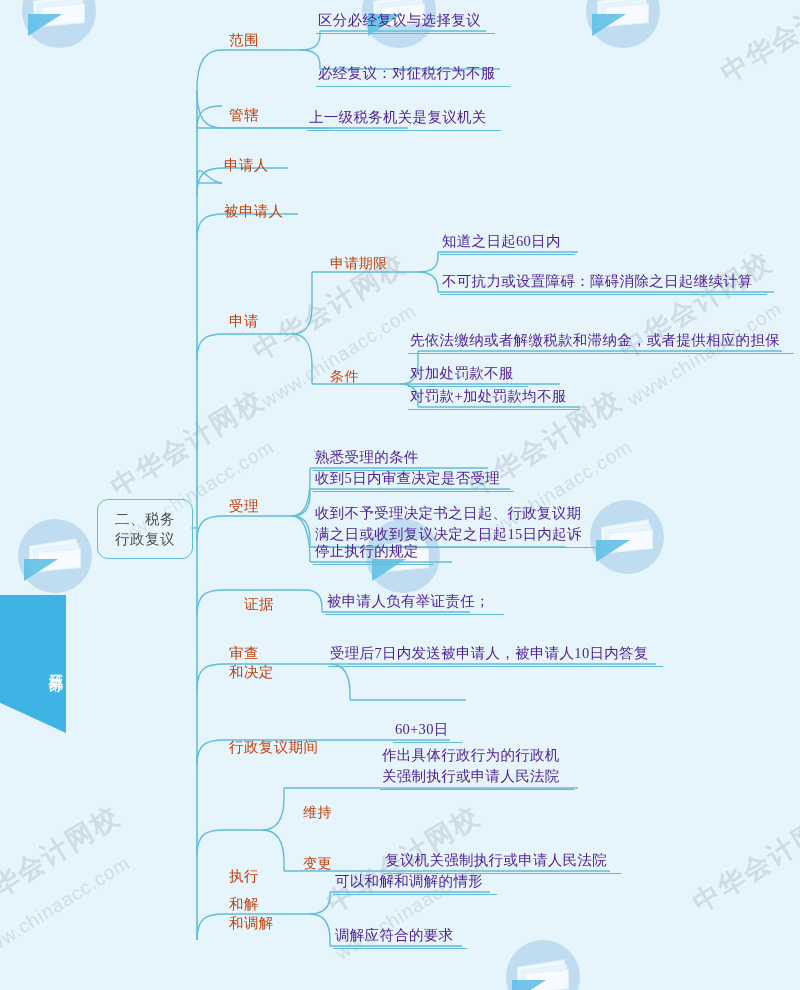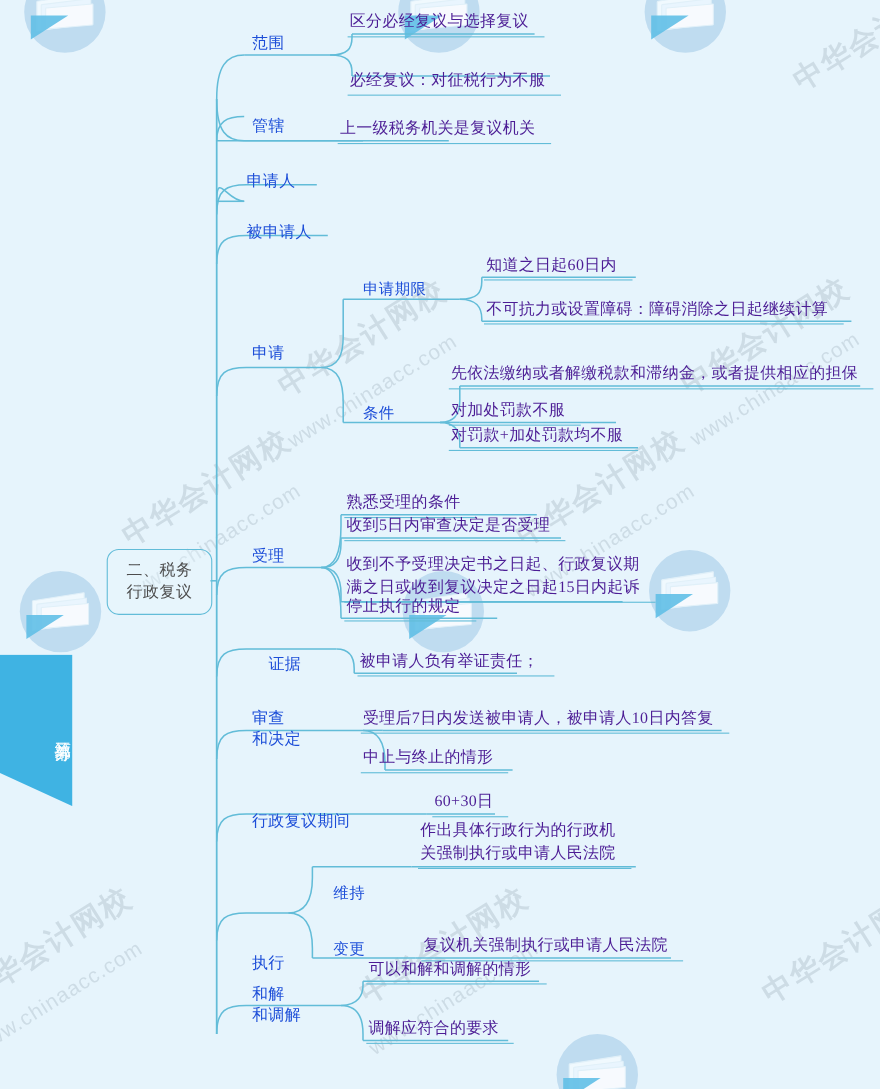--- a/index.html
+++ b/index.html
@@ -76,21 +76,21 @@
     display:flex;align-items:center;justify-content:center;
     z-index:5;
   }
   .root .rt{
     color:#4d4d4d;font-size:14.5px;line-height:20px;text-align:center;
     white-space:pre-line;letter-spacing:.5px;
   }
 
   
   .node{
-    position:absolute;color:#1d4ed8;z-index:5;
+    position:absolute;color:#c2410c;z-index:5;
     line-height:19px;letter-spacing:.4px;
     white-space:pre-line;
   }
   .n1{font-size:14.5px;}
   .n2{font-size:14px;}
 
   
   .leaf{
     position:absolute;z-index:5;
     color:#4c1d95;font-size:14.5px;line-height:21px;
@@ -314,21 +314,20 @@
 
     <div class="leaf" style="left:313px;top:447px;">熟悉受理的条件</div>
     <div class="leaf" style="left:313px;top:468px;">收到5日内审查决定是否受理</div>
     <div class="leaf" style="left:313px;top:503px;">收到不予受理决定书之日起、行政复议期
 满之日或收到复议决定之日起15日内起诉</div>
     <div class="leaf" style="left:313px;top:541px;">停止执行的规定</div>
 
     <div class="leaf" style="left:325px;top:591px;">被申请人负有举证责任；</div>
 
     <div class="leaf" style="left:328px;top:643px;">受理后7日内发送被申请人，被申请人10日内答复</div>
-    <div class="leaf" style="left:328px;top:679px;">中止与终止的情形</div>
 
     <div class="leaf" style="left:393px;top:719px;">60+30日</div>
 
     <div class="leaf" style="left:380px;top:745px;">作出具体行政行为的行政机
 关强制执行或申请人民法院</div>
     <div class="leaf" style="left:383px;top:850px;">复议机关强制执行或申请人民法院</div>
 
     <div class="leaf" style="left:333px;top:871px;">可以和解和调解的情形</div>
     <div class="leaf" style="left:333px;top:925px;">调解应符合的要求</div>
 

